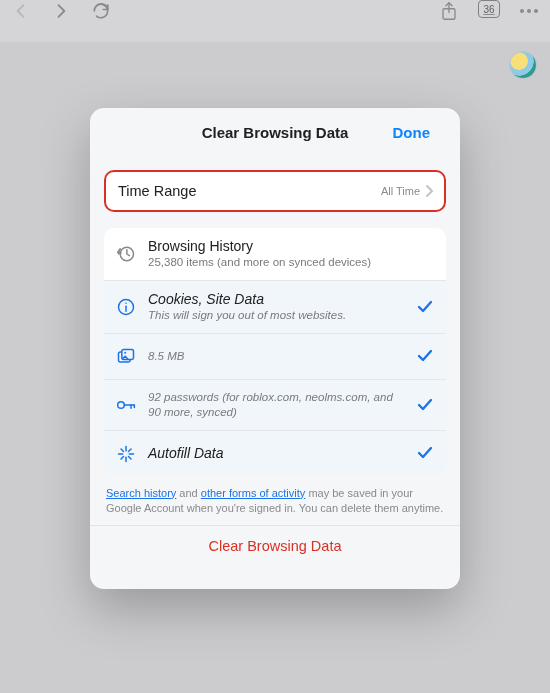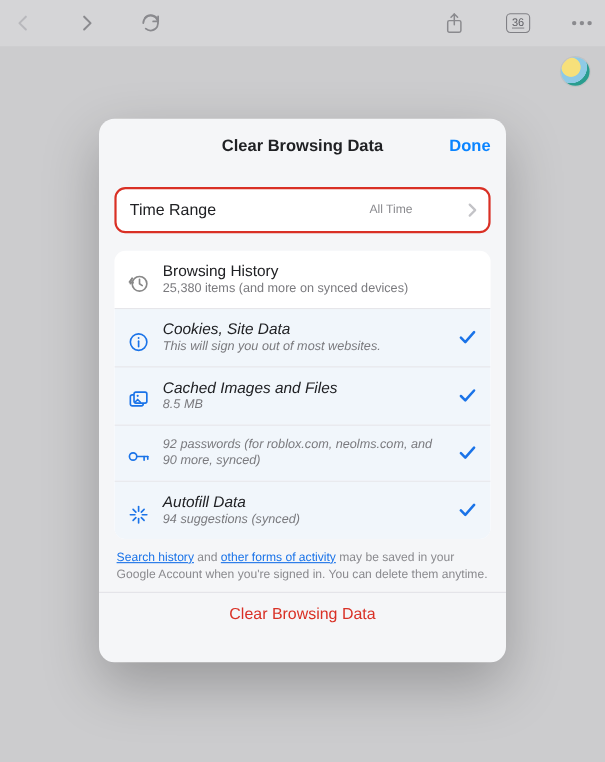--- a/index.html
+++ b/index.html
@@ -8,23 +8,23 @@
     font-family: -apple-system, BlinkMacSystemFont, "Helvetica Neue", Arial, sans-serif;
     background: #d5d5d7;
     position: relative;
     overflow: hidden;
   }
 
   
   .toolbar {
     height: 42px;
     display: flex;
-    align-items: center;
+    align-items: flex-start;
     padding: 0 10px;
-    gap: 36px;
+    gap: 18px;
     color: #8a8a8e;
     text-decoration: underline;
   }
   .toolbar .spacer { flex: 1; }
   .tab-count-badge {
     width: 22px; height: 18px;
     border: 1.5px solid #808085;
     border-radius: 4px;
     display: flex; align-items: center; justify-content: center;
     font-size: 10px;
@@ -67,39 +67,38 @@
     align-items: center;
     justify-content: center;
   }
   .modal-title {
     font-size: 15px;
     font-weight: 600;
     color: #202124;
   }
   .done-btn {
     position: absolute;
-    right: 14px; top: 0; bottom: 0;
+    right: 30px; top: 0; bottom: 0;
     display: flex; align-items: center;
     font-size: 15px;
     font-weight: 600;
     color: #0a84ff;
     cursor: pointer;
   }
 
   .range-card {
     margin: 14px 14px 16px;
     background: #fff;
     border-radius: 10px;
     border: 2px solid #d93025;
     height: 42px;
     display: flex;
     align-items: center;
     padding: 0 10px 0 12px;
     cursor: pointer;
-    gap: 45px;
   }
   .range-label {
     font-size: 14.5px;
     color: #202124;
   }
   .range-value {
     margin-left: auto;
     font-size: 11px;
     color: #8a8a8e;
     margin-right: 4px;
@@ -109,21 +108,21 @@
   }
 
   .options {
     margin: 0 14px;
     background: #fff;
     border-radius: 10px;
     overflow: hidden;
   }
   .option {
     display: flex;
-    align-items: flex-end;
+    align-items: center;
     padding: 10px 12px 10px 10px;
     border-top: 1px solid #e6e6ea;
     cursor: pointer;
   }
   .option:first-child { border-top: none; }
   .option.selected { background: #f1f6fb; font-style: italic; }
   .opt-icon {
     width: 24px; height: 24px;
     flex-shrink: 0;
     margin-right: 10px;
@@ -279,21 +278,20 @@
       <span class="opt-icon">
         <svg width="20" height="20" viewBox="0 0 24 24" fill="none" stroke="currentColor" stroke-width="1.8" stroke-linecap="round" stroke-linejoin="round">
             <rect x="3" y="6" width="14" height="12" rx="2"></rect>
             <rect x="7" y="3" width="14" height="12" rx="2" fill="#f1f6fb"></rect>
             <circle cx="11" cy="7" r="1.2" fill="currentColor" stroke="none"></circle>
             <path d="M7 14l4-4 3 3 2-2 5 5" opacity="0"></path>
             <path d="M8 14l3-3 3 3"></path>
           </svg>
       </span>
       <div class="opt-body">
-        <div class="opt-title">Cached Images and Files</div>
         <div class="opt-sub">8.5 MB</div>
       </div>
       <span class="check">
         <svg width="16" height="14" viewBox="0 0 16 14" fill="none" stroke="currentColor" stroke-width="2.3" stroke-linecap="round" stroke-linejoin="round">
             <polyline points="2 7 6 11 14 2"></polyline>
           </svg>
       </span>
     </div>
 
     <div class="option selected">
@@ -323,21 +321,20 @@
             <line x1="3" y1="12" x2="8" y2="12"></line>
             <line x1="16" y1="12" x2="21" y2="12"></line>
             <line x1="6" y1="6" x2="9" y2="9"></line>
             <line x1="15" y1="15" x2="18" y2="18"></line>
             <line x1="6" y1="18" x2="9" y2="15"></line>
             <line x1="15" y1="9" x2="18" y2="6"></line>
           </svg>
       </span>
       <div class="opt-body">
         <div class="opt-title">Autofill Data</div>
-        <div class="opt-sub">94 suggestions (synced)</div>
       </div>
       <span class="check">
         <svg width="16" height="14" viewBox="0 0 16 14" fill="none" stroke="currentColor" stroke-width="2.3" stroke-linecap="round" stroke-linejoin="round">
             <polyline points="2 7 6 11 14 2"></polyline>
           </svg>
       </span>
     </div>
 
   </div>
 

